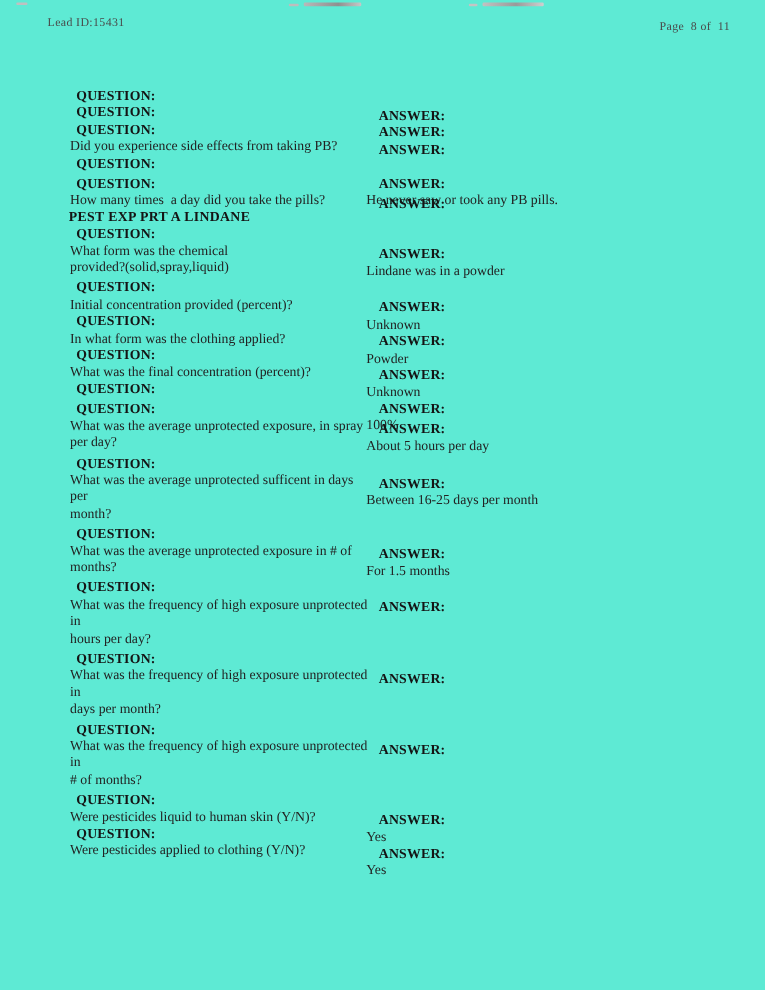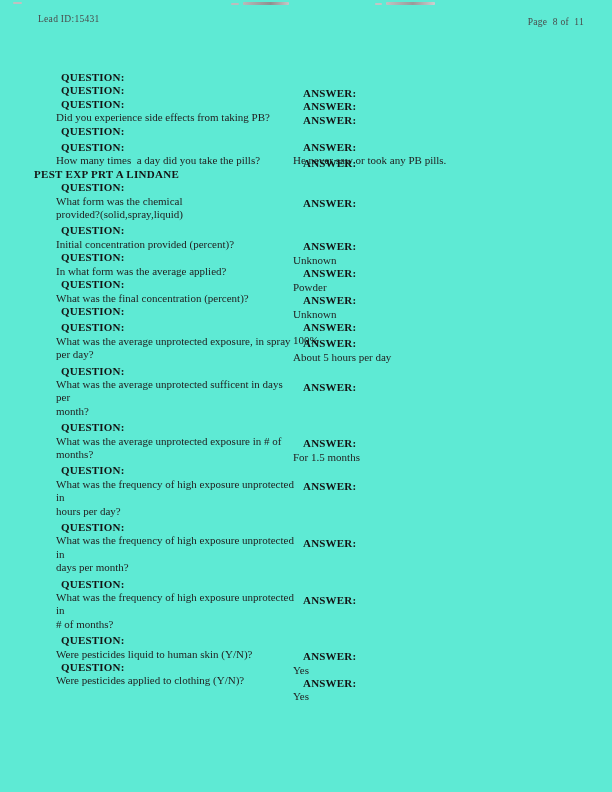--- a/index.html
+++ b/index.html
@@ -37,21 +37,21 @@
   .qa { position: relative; line-height: 13.4px; font-size: 11px; }
   .qa.multi { margin-bottom: 3px; }
   .qcol { margin-left: 56px; width: 238px; }
   .acol { position: absolute; left: 293px; top: 16px; width: 300px; }
   .lbl { font-weight: bold; color: #141414; letter-spacing: 0.2px; }
   .q-label { padding-left: 5px; }
   .a-label { padding-left: 10px; }
   .qtext, .atext { white-space: pre-line; color: #222; }
 
   .section-head {
-    margin-left: 34px;
+    margin-left: 55px;
     font-size: 11px; font-weight: bold; color: #141414;
     line-height: 13.4px; letter-spacing: 0.3px;
   }
 </style>
 </head>
 <body>
 
 <div class="page">
   <div class="artifact bar1"></div>
   <div class="artifact bar2"></div>
@@ -118,38 +118,39 @@
   <div class="section-head">PEST EXP PRT A LINDANE</div>
 
   <section class="qa multi">
     <div class="qcol">
       <div class="lbl q-label">QUESTION:</div>
       <div class="qtext">What form was the chemical
 provided?(solid,spray,liquid)</div>
     </div>
     <div class="acol">
       <div class="lbl a-label">ANSWER:</div>
+      <div class="atext">Lindane was in a powder</div>
     </div>
   </section>
 
   <section class="qa">
     <div class="qcol">
       <div class="lbl q-label">QUESTION:</div>
       <div class="qtext">Initial concentration provided (percent)?</div>
     </div>
     <div class="acol">
       <div class="lbl a-label">ANSWER:</div>
       <div class="atext">Unknown</div>
     </div>
   </section>
 
   <section class="qa">
     <div class="qcol">
       <div class="lbl q-label">QUESTION:</div>
-      <div class="qtext">In what form was the average applied?</div>
+      <div class="qtext">In what form was the clothing applied?</div>
     </div>
     <div class="acol">
       <div class="lbl a-label">ANSWER:</div>
       <div class="atext">Powder</div>
     </div>
   </section>
 
   <section class="qa">
     <div class="qcol">
       <div class="lbl q-label">QUESTION:</div>
@@ -184,20 +185,21 @@
   </section>
 
   <section class="qa multi">
     <div class="qcol">
       <div class="lbl q-label">QUESTION:</div>
       <div class="qtext">What was the average unprotected sufficent in days per
 month?</div>
     </div>
     <div class="acol">
       <div class="lbl a-label">ANSWER:</div>
+      <div class="atext">Between 16-25 days per month</div>
     </div>
   </section>
 
   <section class="qa multi">
     <div class="qcol">
       <div class="lbl q-label">QUESTION:</div>
       <div class="qtext">What was the average unprotected exposure in # of
 months?</div>
     </div>
     <div class="acol">

